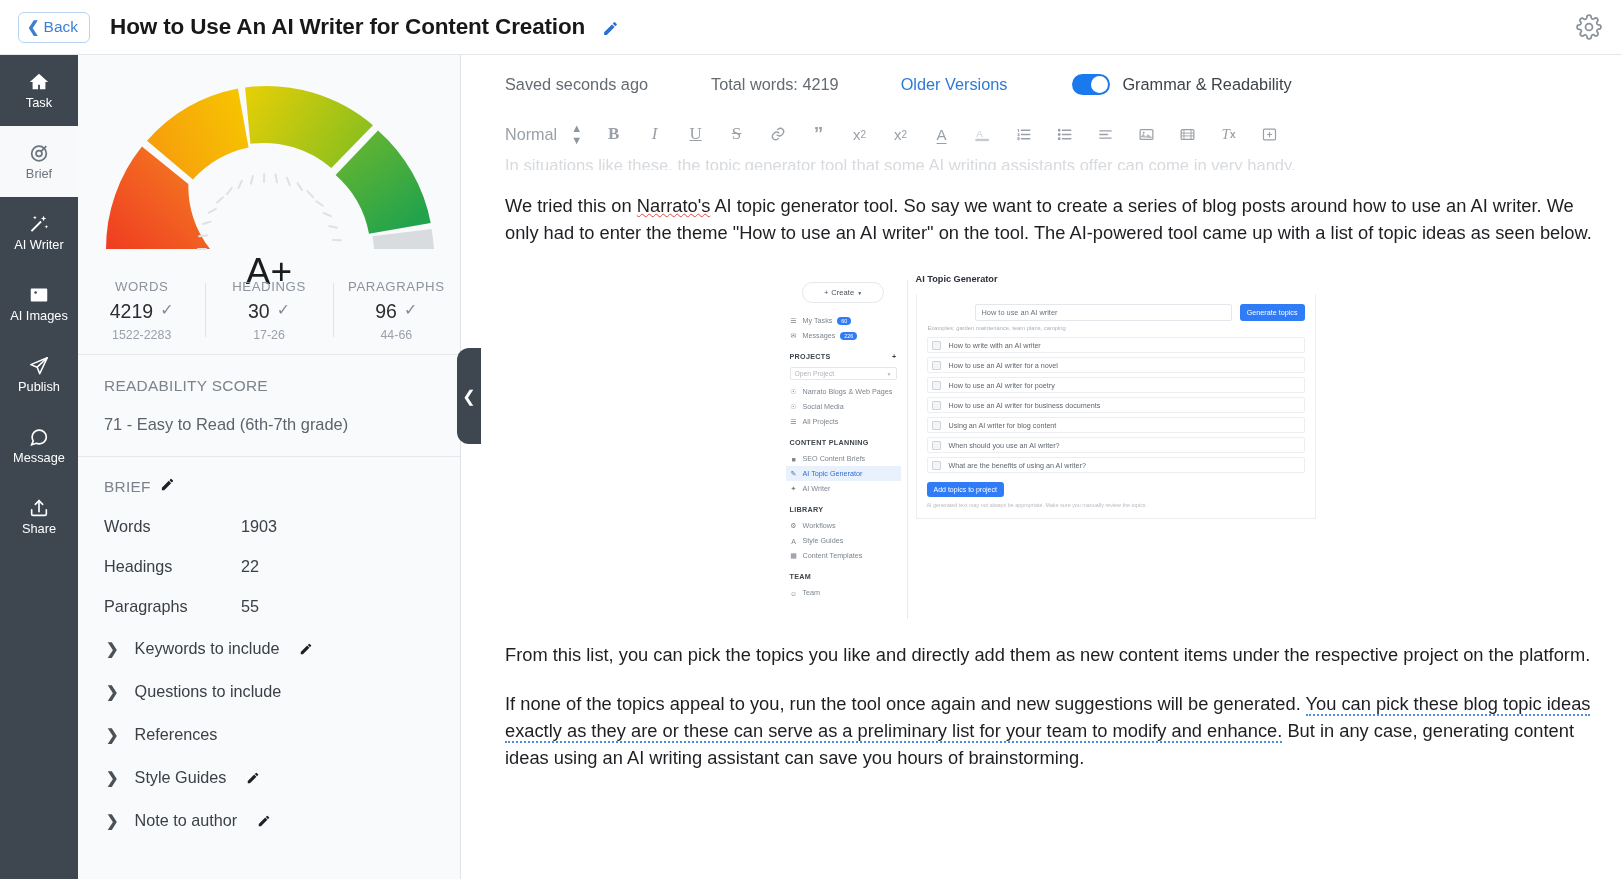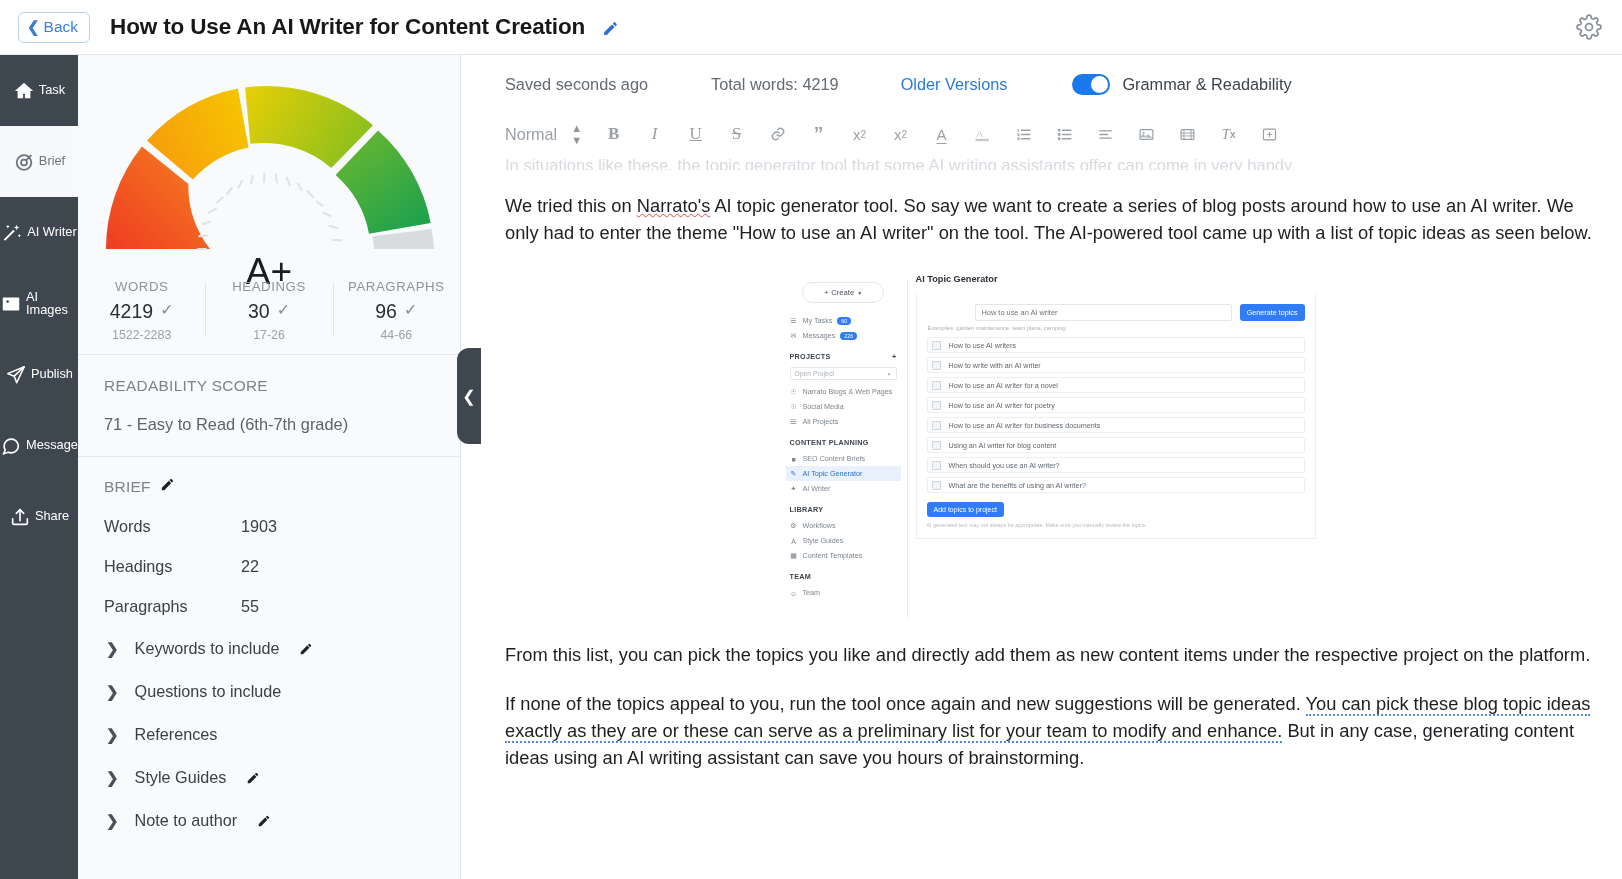--- a/index.html
+++ b/index.html
@@ -30,21 +30,21 @@
   }
   .title-edit { margin-left: 11px; color: #2d6fd4; display: inline-flex; vertical-align: middle; }
   .gear { position: absolute; right: 20px; top: 14px; color: #8a9099; }
 
   
   .rail {
     position: absolute; top: 55px; left: 0; width: 78px; height: 824px;
     background: #3e4650;
   }
   .rail-item {
-    height: 71px; display: flex; flex-direction: row;
+    height: 71px; display: flex; flex-direction: column;
     align-items: center; justify-content: center; gap: 4px;
     color: #ffffff; font-size: 12.8px; cursor: pointer;
   }
   .rail-item.active { background: #f7f9fb; color: #6c747e; }
   .rail-item .ricon { display: block; height: 22px; }
   .rail-item .rlabel { line-height: 1; }
 
   
   .panel {
     position: absolute; top: 55px; left: 78px; width: 383px; height: 824px;
@@ -561,24 +561,20 @@
 
         <div class="shot-main">
           <div class="shot-title">AI Topic Generator</div>
           <div class="shot-card">
             <div class="gen-row">
               <div class="gen-input">How to use an AI writer</div>
               <div class="gen-btn">Generate topics</div>
             </div>
             <div class="gen-hint">Examples: garden maintenance, team plans, camping</div>
 
-            <div class="topic-row">
-                <span class="topic-cb"></span>
-                <span class="topic-txt">How to use AI writers</span>
-              </div>
             <div class="topic-row">
                 <span class="topic-cb"></span>
                 <span class="topic-txt">How to write with an AI writer</span>
               </div>
             <div class="topic-row">
                 <span class="topic-cb"></span>
                 <span class="topic-txt">How to use an AI writer for a novel</span>
               </div>
             <div class="topic-row">
                 <span class="topic-cb"></span>

